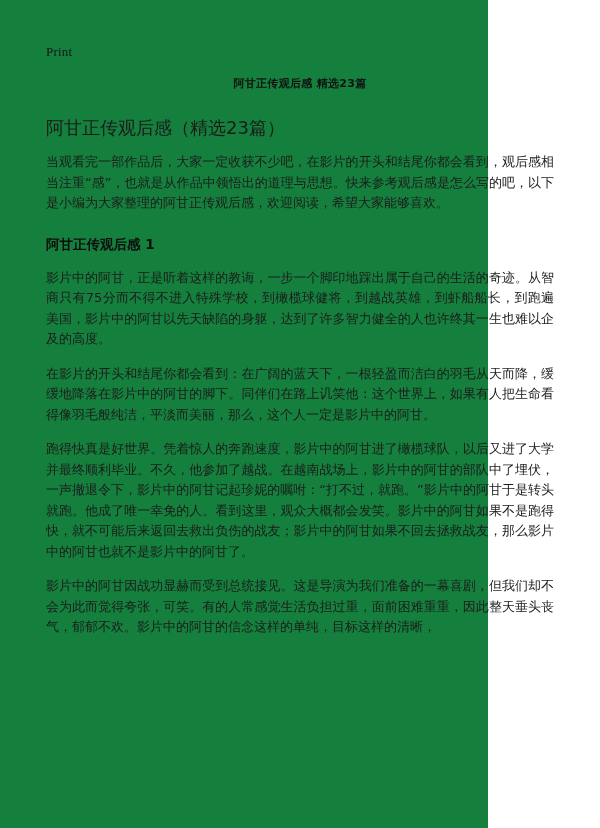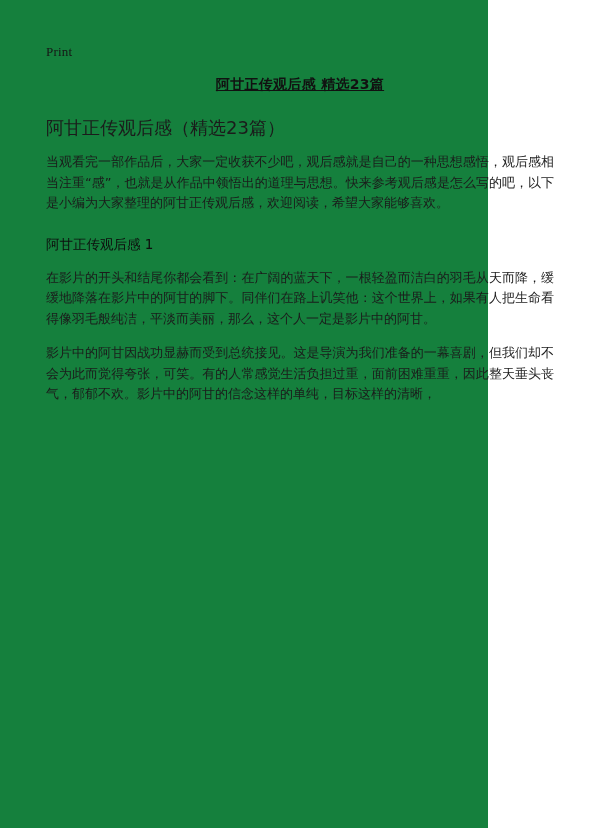--- a/index.html
+++ b/index.html
@@ -34,73 +34,74 @@
   }
   .content {
     position: absolute;
     left: 46px;
     top: 72px;
     width: 508px;
   }
   .doc-title {
     margin: 0 0 0 0;
     padding: 0;
-    font-size: 14px;
+    font-size: 11px;
     font-weight: bold;
     line-height: 24px;
     text-align: center;
     letter-spacing: .3px;
     color: #111;
-    text-decoration: underline;
   }
   .subtitle {
     margin: 22px 0 0 0;
     font-size: 18px;
     line-height: 20px;
     color: #1b1b1b;
   }
   p.para {
     margin: 14px 0 0 0;
     font-size: 13px;
     line-height: 20.5px;
     text-align: justify;
     text-justify: inter-ideograph;
     color: #1b1b1b;
     word-break: break-all;
   }
   h2.section-heading {
     margin: 20px 0 0 0;
     font-size: 13.5px;
-    font-weight: normal;
+    font-weight: bold;
     line-height: 20px;
     color: #0d0d0d;
   }
   .first-para {
     margin-top: 17px;
   }
 </style>
 </head>
 <body>
 
 <div class="page">
 
   <a class="print-link">Print</a>
 
   <div class="content">
 
     <h1 class="doc-title">阿甘正传观后感 精选23篇</h1>
 
     <div class="subtitle">阿甘正传观后感（精选23篇）</div>
 
-    <p class="para first-para">当观看完一部作品后，大家一定收获不少吧，观后感就是自己的一种思想感悟，观后感相当注重“感”，也就是从作品中领悟出的道理与思想。快来参考观后感是怎么写的吧，以下是小编为大家整理的阿甘正传观后感，欢迎阅读，希望大家能够喜欢。</p>
+    <p class="para first-para">当观看完一部作品后，大家一定收获不少吧，在影片的开头和结尾你都会看到，观后感相当注重“感”，也就是从作品中领悟出的道理与思想。快来参考观后感是怎么写的吧，以下是小编为大家整理的阿甘正传观后感，欢迎阅读，希望大家能够喜欢。</p>
 
     <h2 class="section-heading">阿甘正传观后感 1</h2>
 
 
+    <p class="para">影片中的阿甘，正是听着这样的教诲，一步一个脚印地踩出属于自己的生活的奇迹。从智商只有75分而不得不进入特殊学校，到橄榄球健将，到越战英雄，到虾船船长，到跑遍美国，影片中的阿甘以先天缺陷的身躯，达到了许多智力健全的人也许终其一生也难以企及的高度。</p>
 
     <p class="para">在影片的开头和结尾你都会看到：在广阔的蓝天下，一根轻盈而洁白的羽毛从天而降，缓缓地降落在影片中的阿甘的脚下。同伴们在路上讥笑他：这个世界上，如果有人把生命看得像羽毛般纯洁，平淡而美丽，那么，这个人一定是影片中的阿甘。</p>
 
 
+    <p class="para">跑得快真是好世界。凭着惊人的奔跑速度，影片中的阿甘进了橄榄球队，以后又进了大学并最终顺利毕业。不久，他参加了越战。在越南战场上，影片中的阿甘的部队中了埋伏，一声撤退令下，影片中的阿甘记起珍妮的嘱咐：“打不过，就跑。”影片中的阿甘于是转头就跑。他成了唯一幸免的人。看到这里，观众大概都会发笑。影片中的阿甘如果不是跑得快，就不可能后来返回去救出负伤的战友；影片中的阿甘如果不回去拯救战友，那么影片中的阿甘也就不是影片中的阿甘了。</p>
 
     <p class="para">影片中的阿甘因战功显赫而受到总统接见。这是导演为我们准备的一幕喜剧，但我们却不会为此而觉得夸张，可笑。有的人常感觉生活负担过重，面前困难重重，因此整天垂头丧气，郁郁不欢。影片中的阿甘的信念这样的单纯，目标这样的清晰，</p>
 
   </div>
 </div>
 
 </body></html>

